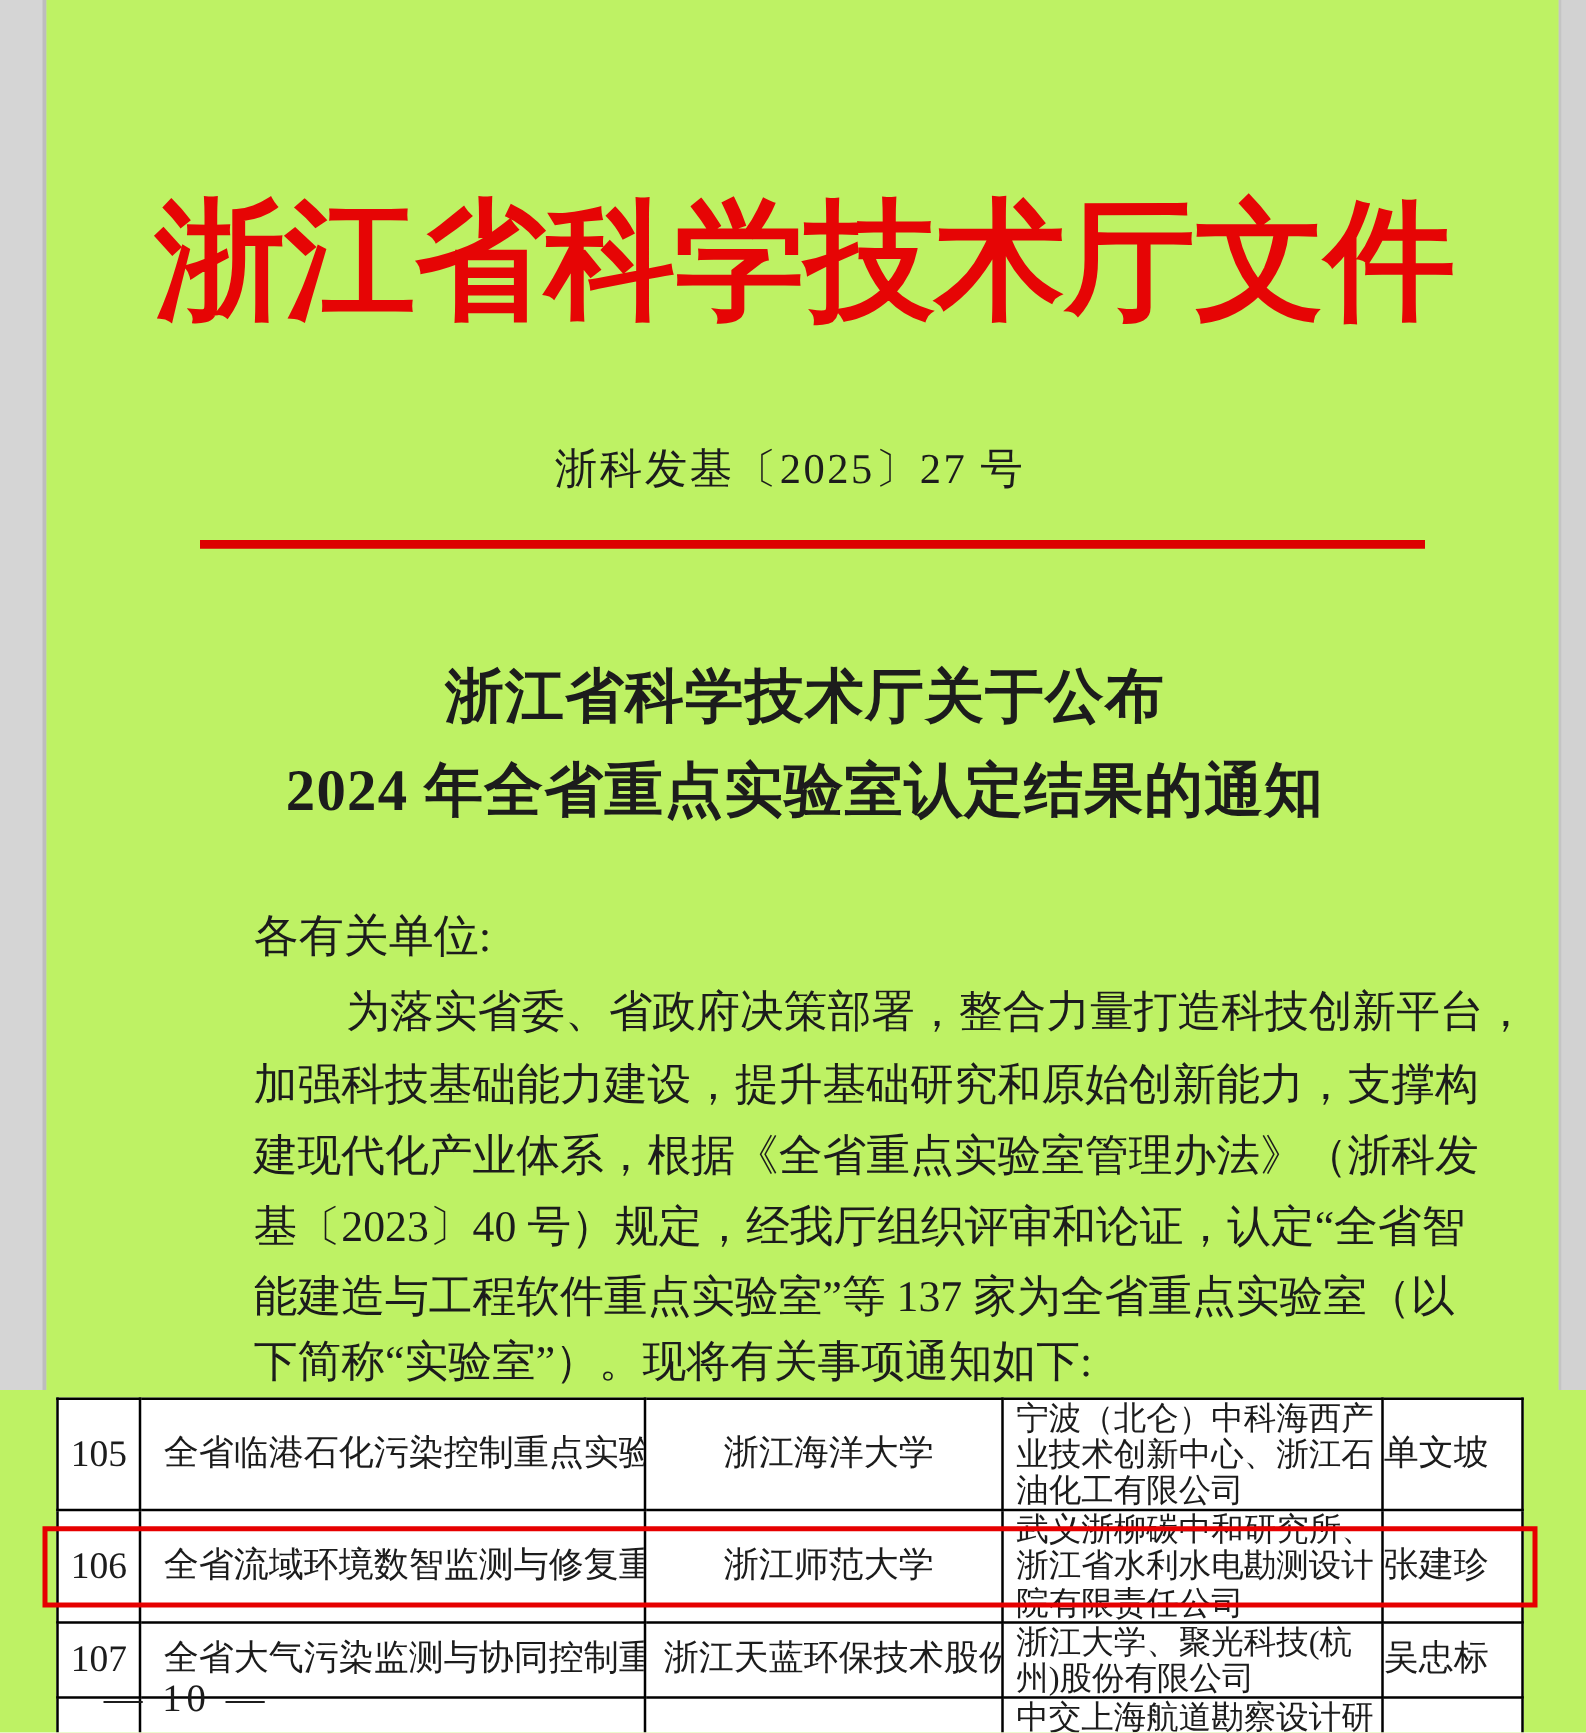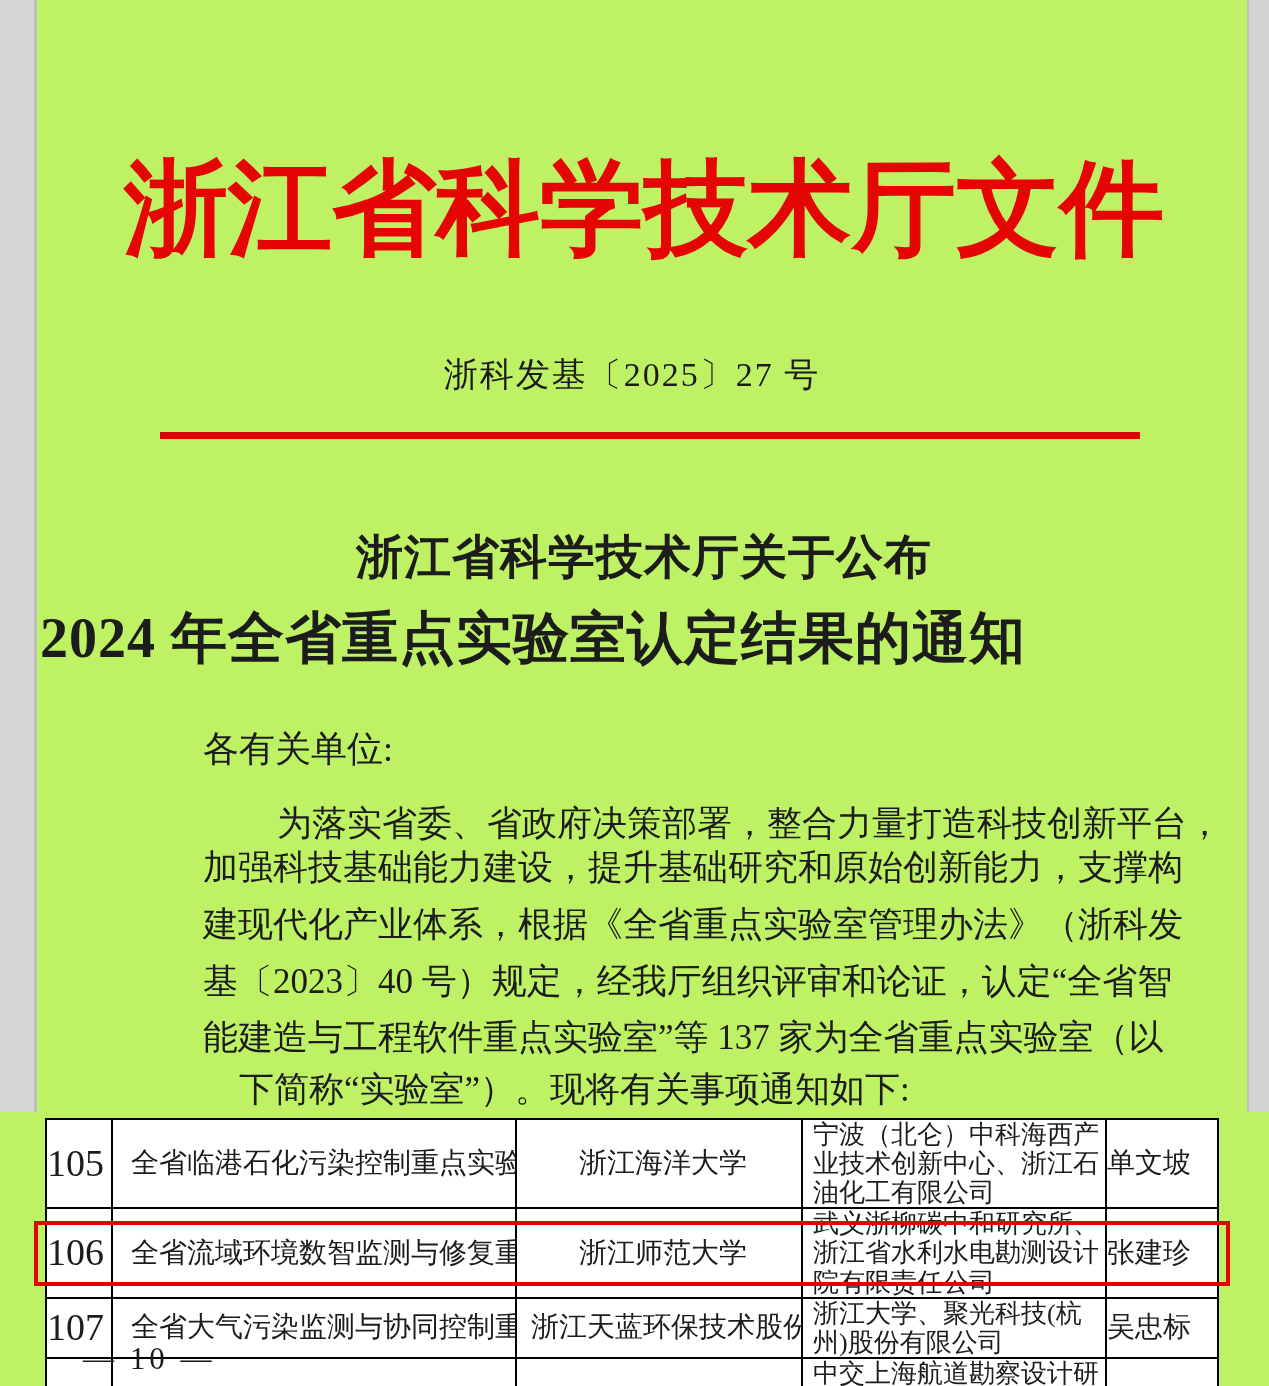--- a/index.html
+++ b/index.html
@@ -47,40 +47,40 @@
   }
   .notice-title-1 {
     position: absolute; left: 40px; top: 526px; width: 1208px;
     text-align: center;
     font-size: 47px; font-weight: bold;
     letter-spacing: 1px;
     white-space: nowrap;
   }
   .notice-title-2 {
     position: absolute; left: 40px; top: 601px; width: 1208px;
-    text-align: left;
-    font-size: 56px; font-weight: bold;
+    text-align: center;
+    font-size: 47px; font-weight: bold;
     letter-spacing: 1px;
     white-space: nowrap;
   }
   .salutation {
     position: absolute; left: 203px; top: 725px;
     font-size: 36px;
     white-space: nowrap;
   }
   .body-line {
     position: absolute; left: 203px; width: 910px;
     font-size: 35px;
     text-align: justify;
     text-align-last: justify;
     white-space: nowrap;
     overflow: visible;
   }
-  .body-line.indent { padding-left: 74px; margin-top: 14px; }
-  .body-line.last-line { text-align-last: left; margin-left: 36px; }
+  .body-line.indent { padding-left: 74px; }
+  .body-line.last-line { text-align-last: left; }
   .bl-1 { top: 786px; }
   .bl-2 { top: 844px; }
   .bl-3 { top: 901px; }
   .bl-4 { top: 958px; }
   .bl-5 { top: 1014px; }
   .bl-6 { top: 1066px; }
   
   .results-table {
     position: absolute; left: 45px; top: 1118px;
     width: 1172px; height: 216px;
@@ -89,21 +89,21 @@
     background: #ffffff;
   }
   .results-table td {
     border: 2px solid #000000;
     vertical-align: middle;
     font-size: 28px;
     line-height: 1.1;
     overflow: hidden;
   }
   .results-table tr { height: 54px; }
-  td.col-no { text-align: left; font-size: 38px; }
+  td.col-no { text-align: center; font-size: 30px; }
   td.col-lab { text-align: left; padding-left: 18px; padding-right: 6px; white-space: nowrap; }
   td.col-inst { text-align: center; padding-left: 14px; padding-right: 6px; white-space: nowrap; }
   td.col-partners {
     text-align: left; padding-left: 10px; padding-right: 6px;
     font-size: 26px; line-height: 1.12;
   }
   td.col-director { text-align: left; }
   
   .highlight-box {
     position: absolute; left: 34px; top: 1221px;

